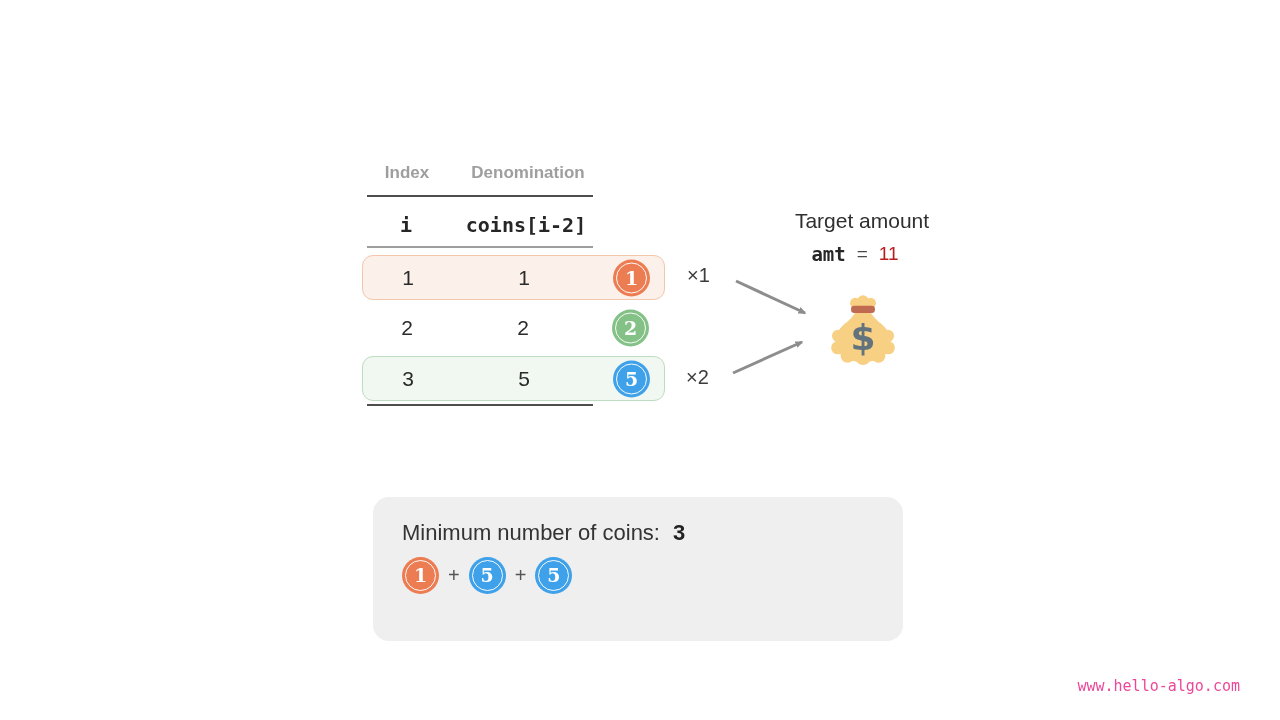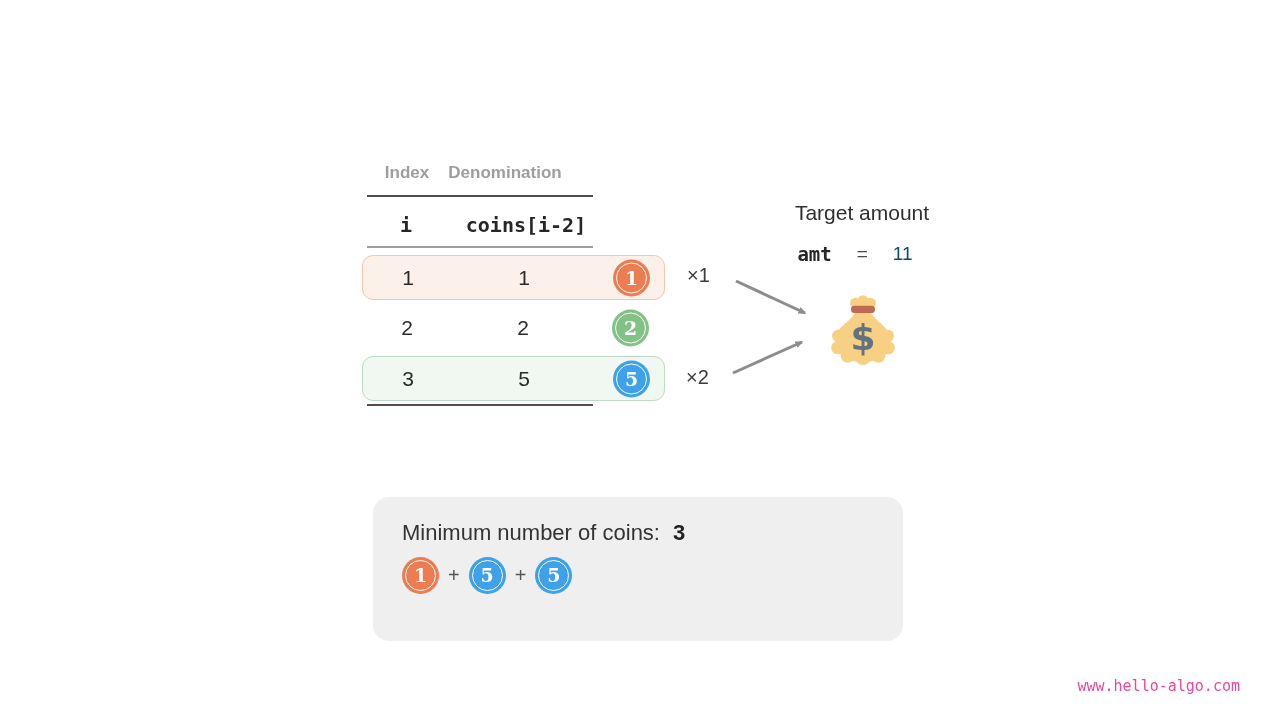--- a/index.html
+++ b/index.html
@@ -50,33 +50,33 @@
   .trow .coin { position:absolute; left:250px; top:50%; transform:translateY(-50%); }
 
   
   .mult { position:absolute; font-size:20px; color:#3C3C3C; }
   .mult--1 { left:687px; top:264px; }
   .mult--2 { left:686px; top:366px; }
   .arrows { position:absolute; left:725px; top:265px; }
 
   
   .target-label {
-    position:absolute; left:862px; top:201px; transform:translateX(-50%);
+    position:absolute; left:862px; top:209px; transform:translateX(-50%);
     font-size:21px; color:#2F2F2F; white-space:nowrap;
   }
   .target-eq {
     position:absolute; left:855px; top:243px; transform:translateX(-50%);
-    display:flex; align-items:center; gap:25px; font-size:19px; white-space:nowrap;
+    display:flex; align-items:center; gap:11px; font-size:19px; white-space:nowrap;
   }
   .target-eq .var {
     font-family:"DejaVu Sans Mono","Liberation Mono",monospace;
     font-weight:700; font-size:19px; color:#262626;
   }
   .target-eq .eq  { color:#4A4A4A; }
-  .target-eq .val { color:#0c4a6e; }
+  .target-eq .val { color:#b91c1c; }
   .moneybag { position:absolute; left:826px; top:290px; }
 
   
   .result-box {
     position:absolute; left:373px; top:497px; width:530px; height:144px;
     background:#EFEFEF; border-radius:16px;
   }
   .res-line { position:absolute; left:29px; display:flex; align-items:center; font-size:22px; color:#333; white-space:nowrap; }
   .res-line--1 { top:21px; height:30px; }
   .res-line--2 { top:58px; height:40px; }
@@ -90,21 +90,21 @@
     font-family:"DejaVu Sans Mono","Liberation Mono",monospace;
     font-size:15px; color:#ec4899;
   }
 </style>
 </head>
 <body>
 
 <div class="canvas">
 
   <span class="th" style="left:407px">Index</span>
-  <span class="th" style="left:505px">Denomination</span>
+  <span class="th" style="left:528px">Denomination</span>
   <div class="tline tline--top"></div>
   <span class="code-th" style="left:406px">i</span>
   <span class="code-th" style="left:526px">coins[i-2]</span>
   <div class="tline tline--mid"></div>
 
   <div class="trow trow--hl-orange" style="top:255px">
     <span class="num num--idx">1</span>
     <span class="num num--den">1</span>
     <span class="coin" style="background-color: rgb(236, 124, 82);">
         <i>1</i>

